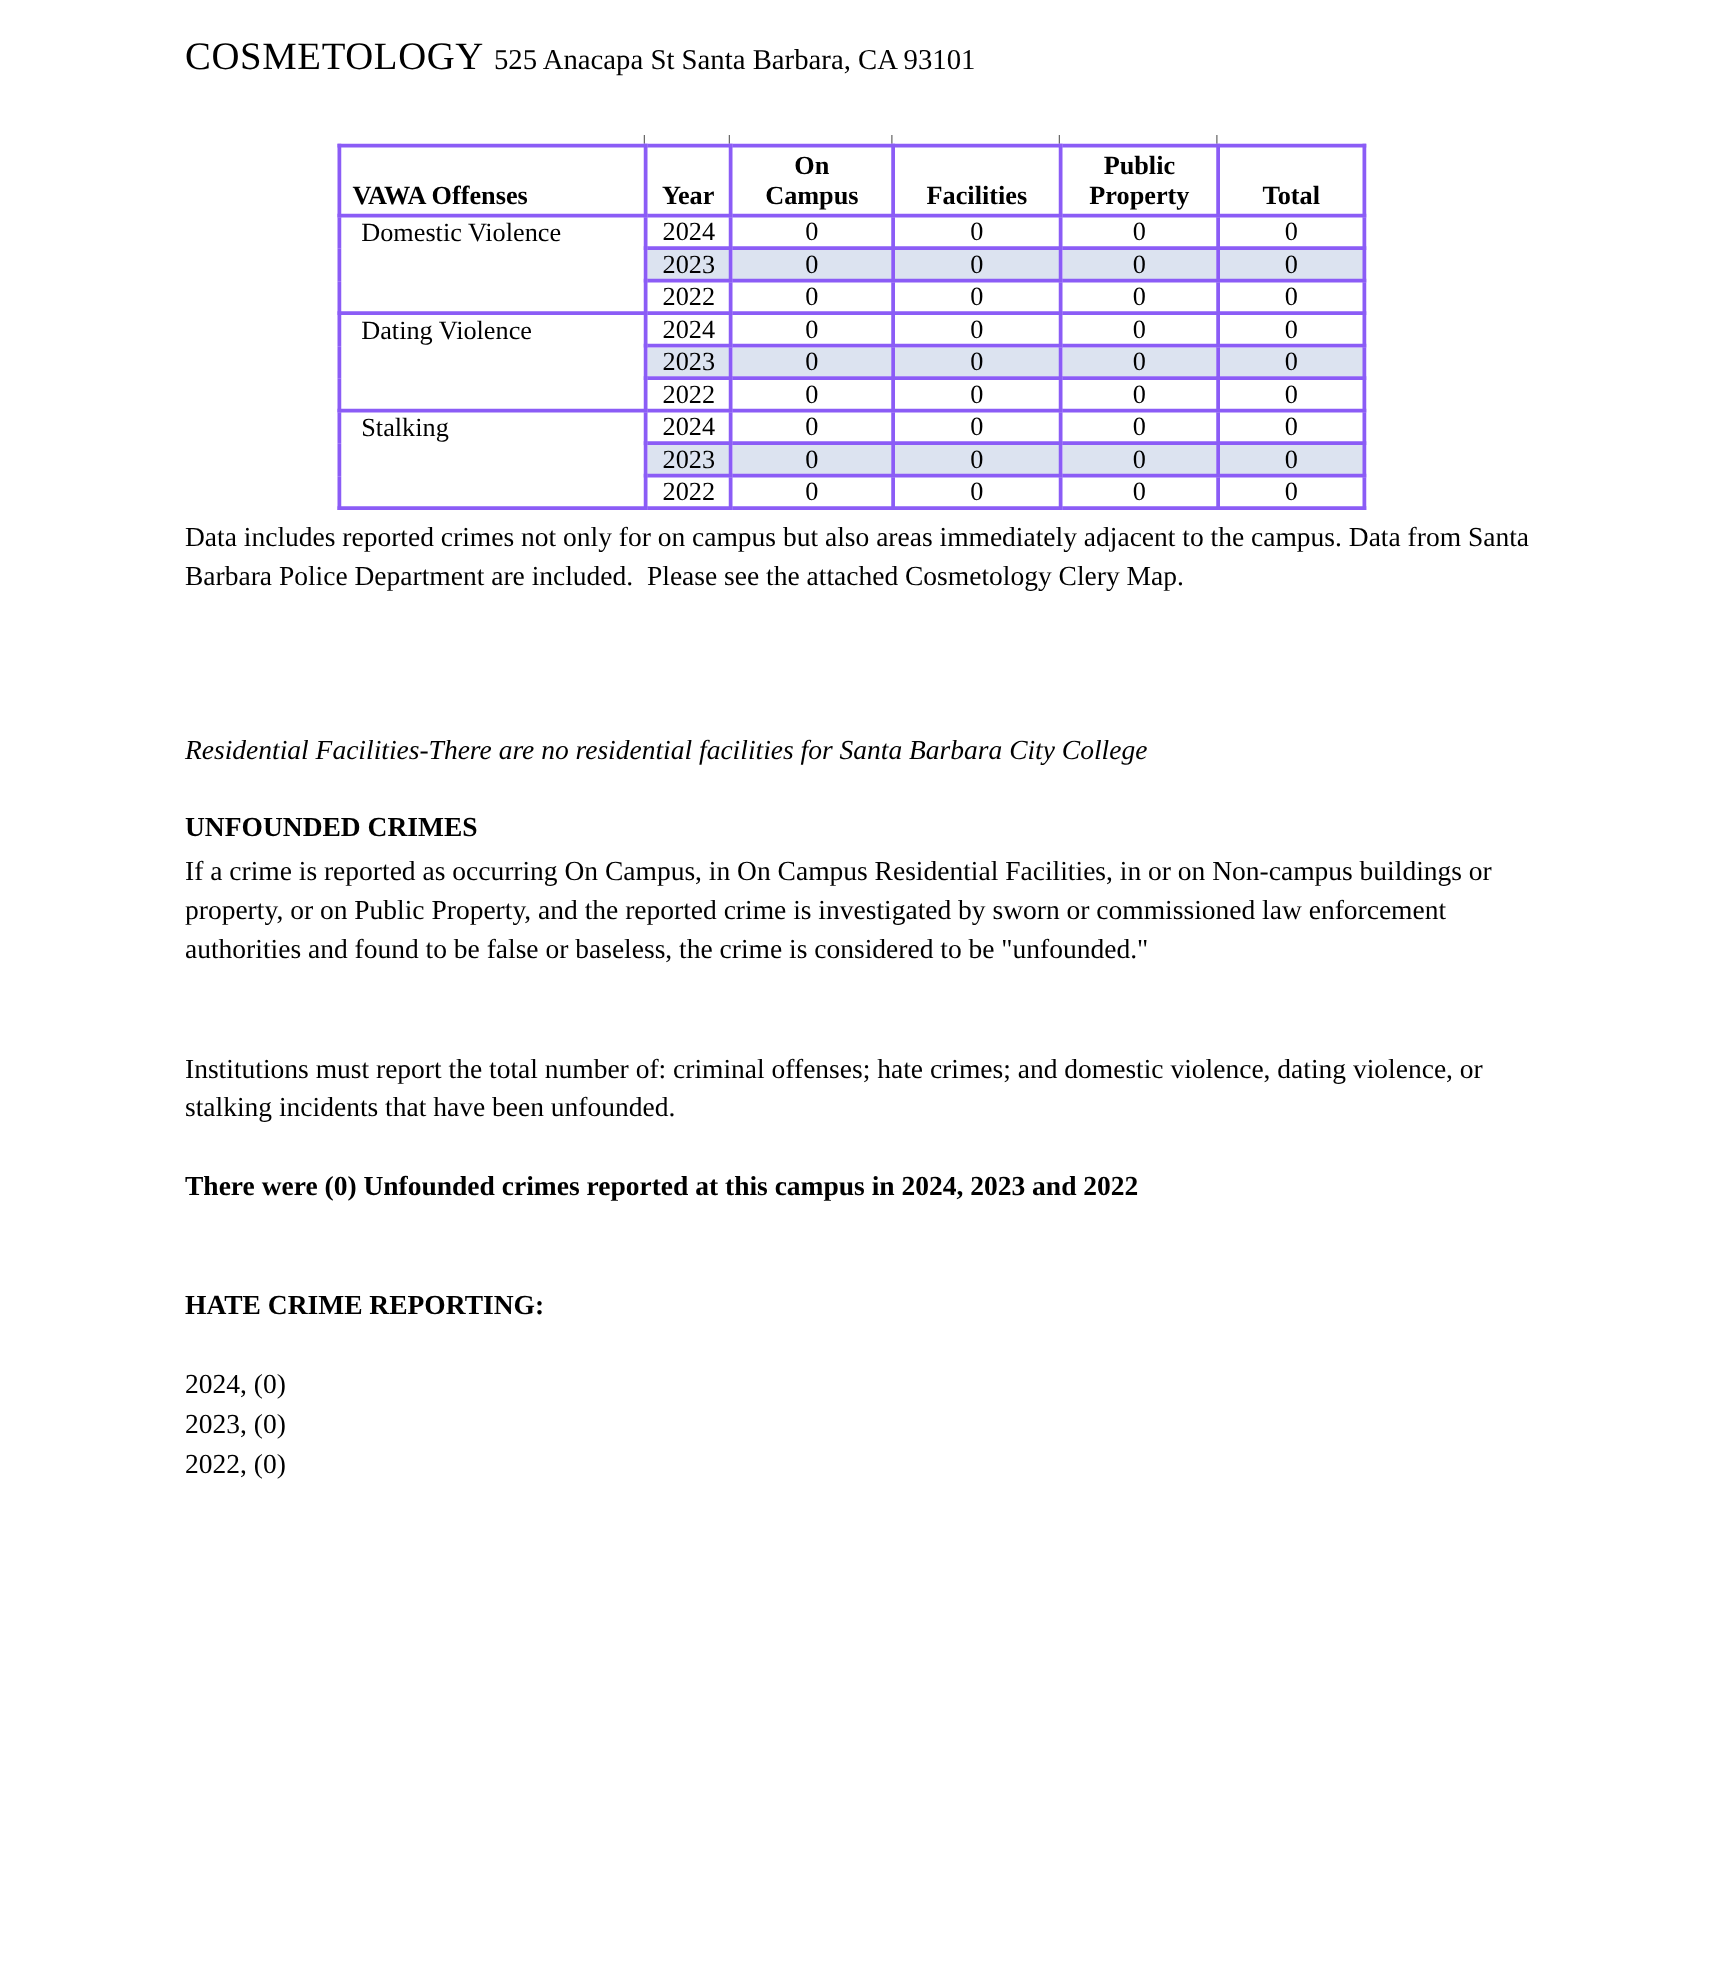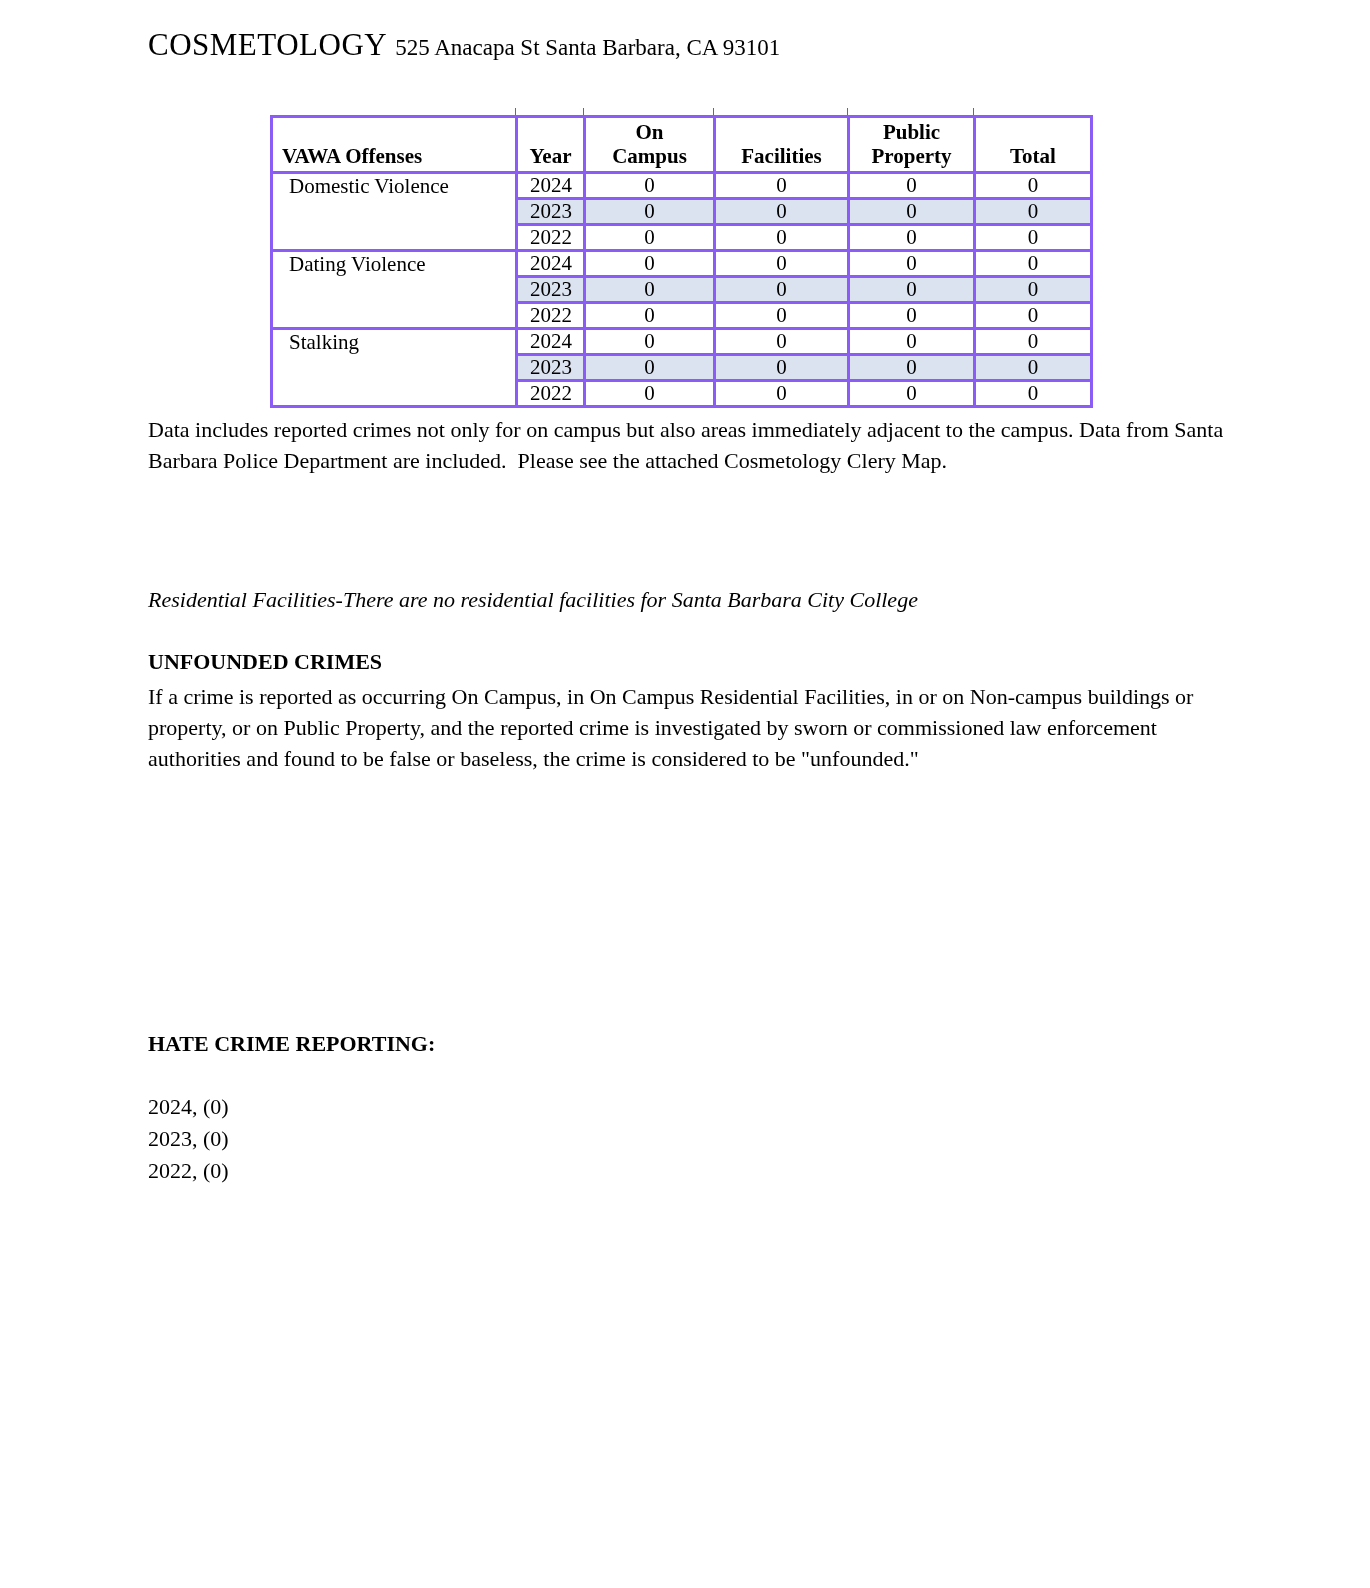--- a/index.html
+++ b/index.html
@@ -206,20 +206,22 @@
       </tbody>
     </table>
   </div>
 
   <div class="textblock" style="top:414px">Data includes reported crimes not only for on campus but also areas immediately adjacent to the campus. Data from Santa Barbara Police Department are included.&nbsp; Please see the attached Cosmetology Clery Map.</div>
 
   <div class="textblock i" style="top:584px">Residential Facilities-There are no residential facilities for Santa Barbara City College</div>
 
   <div class="textblock b" style="top:646px">UNFOUNDED CRIMES</div>
   <div class="textblock" style="top:681px">If a crime is reported as occurring On Campus, in On Campus Residential Facilities, in or on Non-campus buildings or property, or on Public Property, and the reported crime is investigated by sworn or commissioned law enforcement authorities and found to be false or baseless, the crime is considered to be "unfounded."</div>
+  <div class="textblock" style="top:839px">Institutions must report the total number of: criminal offenses; hate crimes; and domestic violence, dating violence, or stalking incidents that have been unfounded.</div>
+  <div class="textblock b" style="top:933px">There were (0) Unfounded crimes reported at this campus in 2024, 2023 and 2022</div>
 
   <div class="textblock b" style="top:1028px">HATE CRIME REPORTING:</div>
   <div class="textblock hate-lines" style="top:1091px">
     <div>2024, (0)</div>
     <div>2023, (0)</div>
     <div>2022, (0)</div>
   </div>
 
 </div>
 

